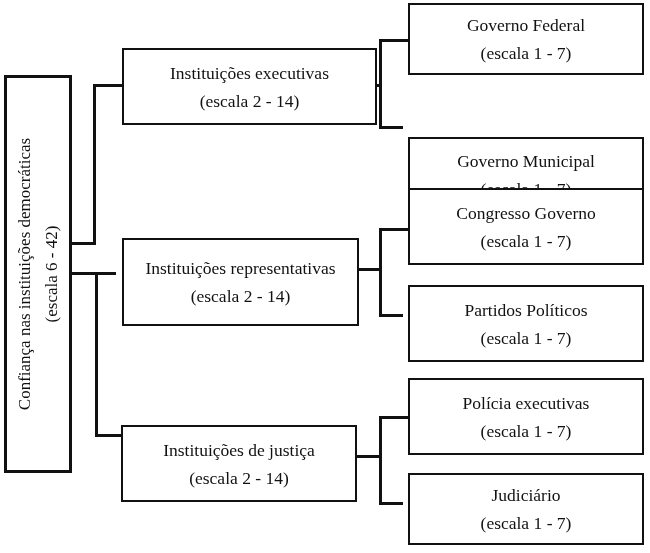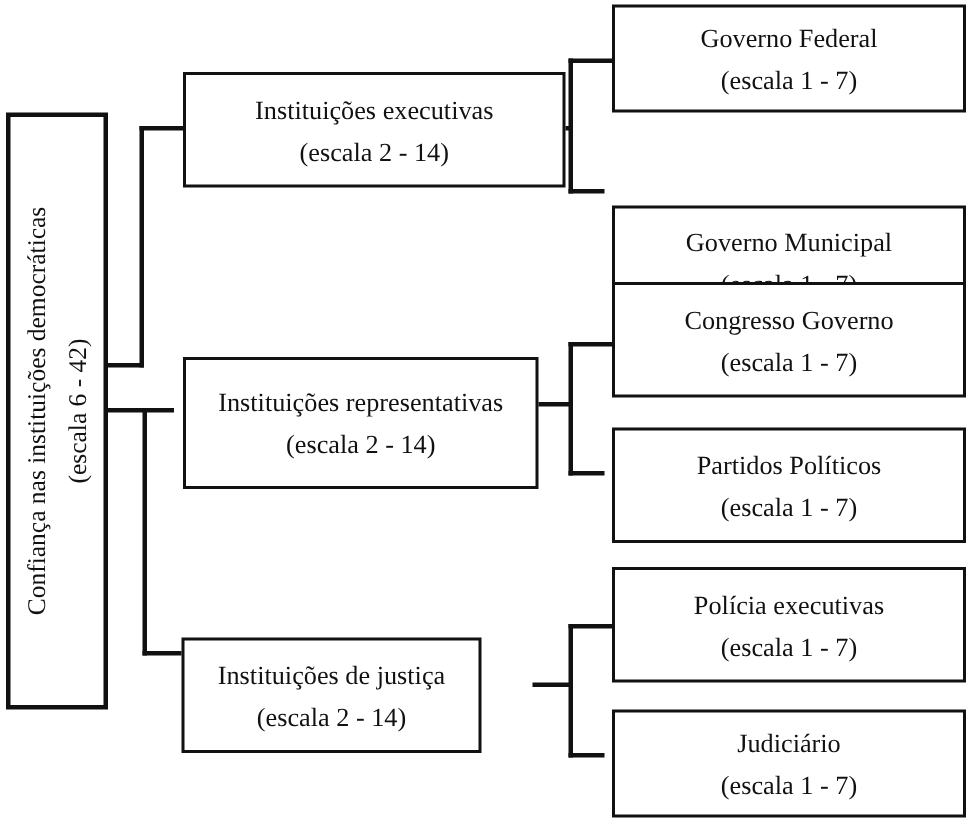--- a/index.html
+++ b/index.html
@@ -41,21 +41,21 @@
     white-space: nowrap;
     font-size: 17px;
     line-height: 27px;
   }
   .line { position: absolute; background: #111111; }
   
   .root-node { left: 4px; top: 75px; width: 68px; height: 398px; }
   
   .m1 { left: 122px; top: 48px;  width: 255px; height: 77px; }
   .m2 { left: 122px; top: 238px; width: 237px; height: 88px; }
-  .m3 { left: 121px; top: 425px; width: 200px; height: 77px; }
+  .m3 { left: 121px; top: 425px; width: 236px; height: 77px; }
   
   .r1 { left: 408px; top: 3px;   width: 236px; height: 72px; }
   .r2 { left: 408px; top: 97px;  width: 236px; height: 76px; margin-top: 40px; }
   .r3 { left: 408px; top: 188px; width: 236px; height: 77px; }
   .r4 { left: 408px; top: 285px; width: 236px; height: 77px; font-family: Liberation Serif, serif; }
   .r5 { left: 408px; top: 378px; width: 236px; height: 77px; }
   .r6 { left: 408px; top: 473px; width: 236px; height: 72px; }
 </style>
 </head>
 <body>

